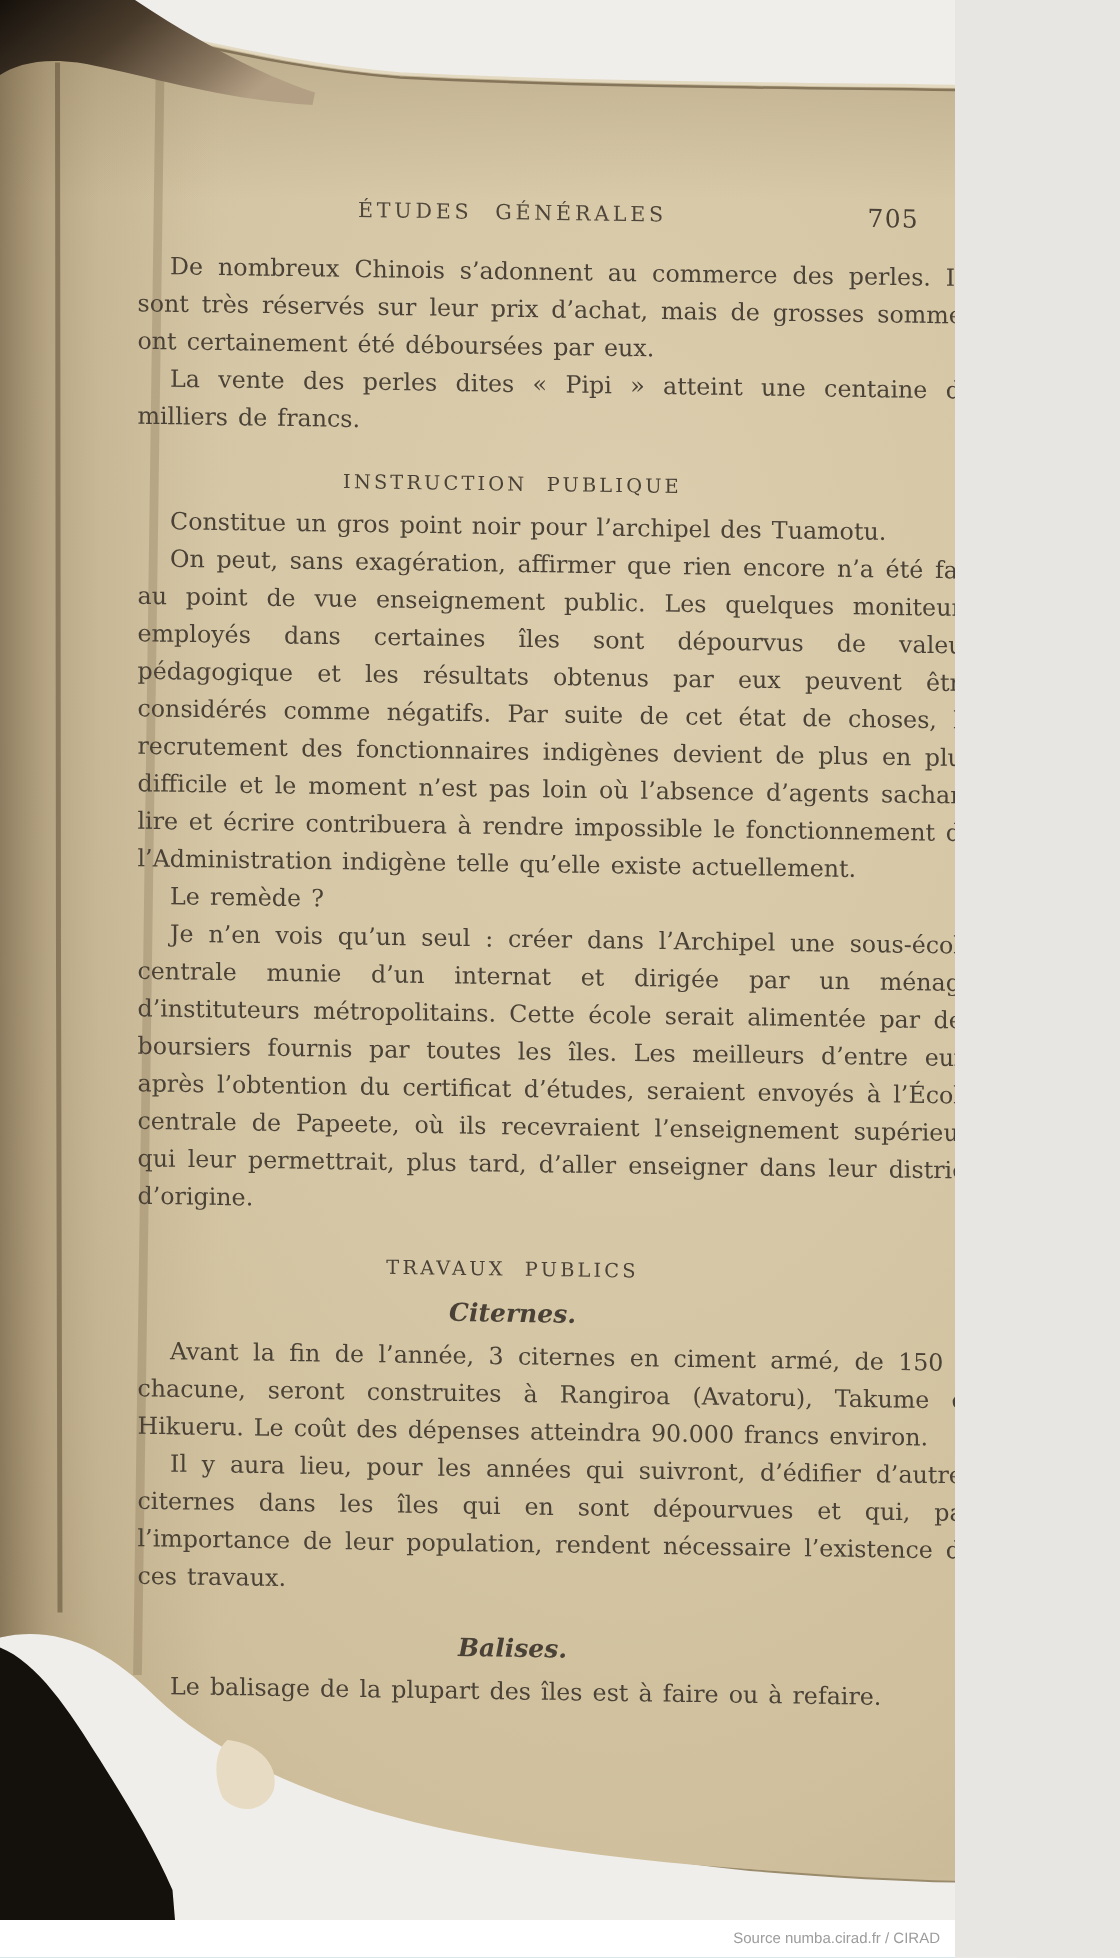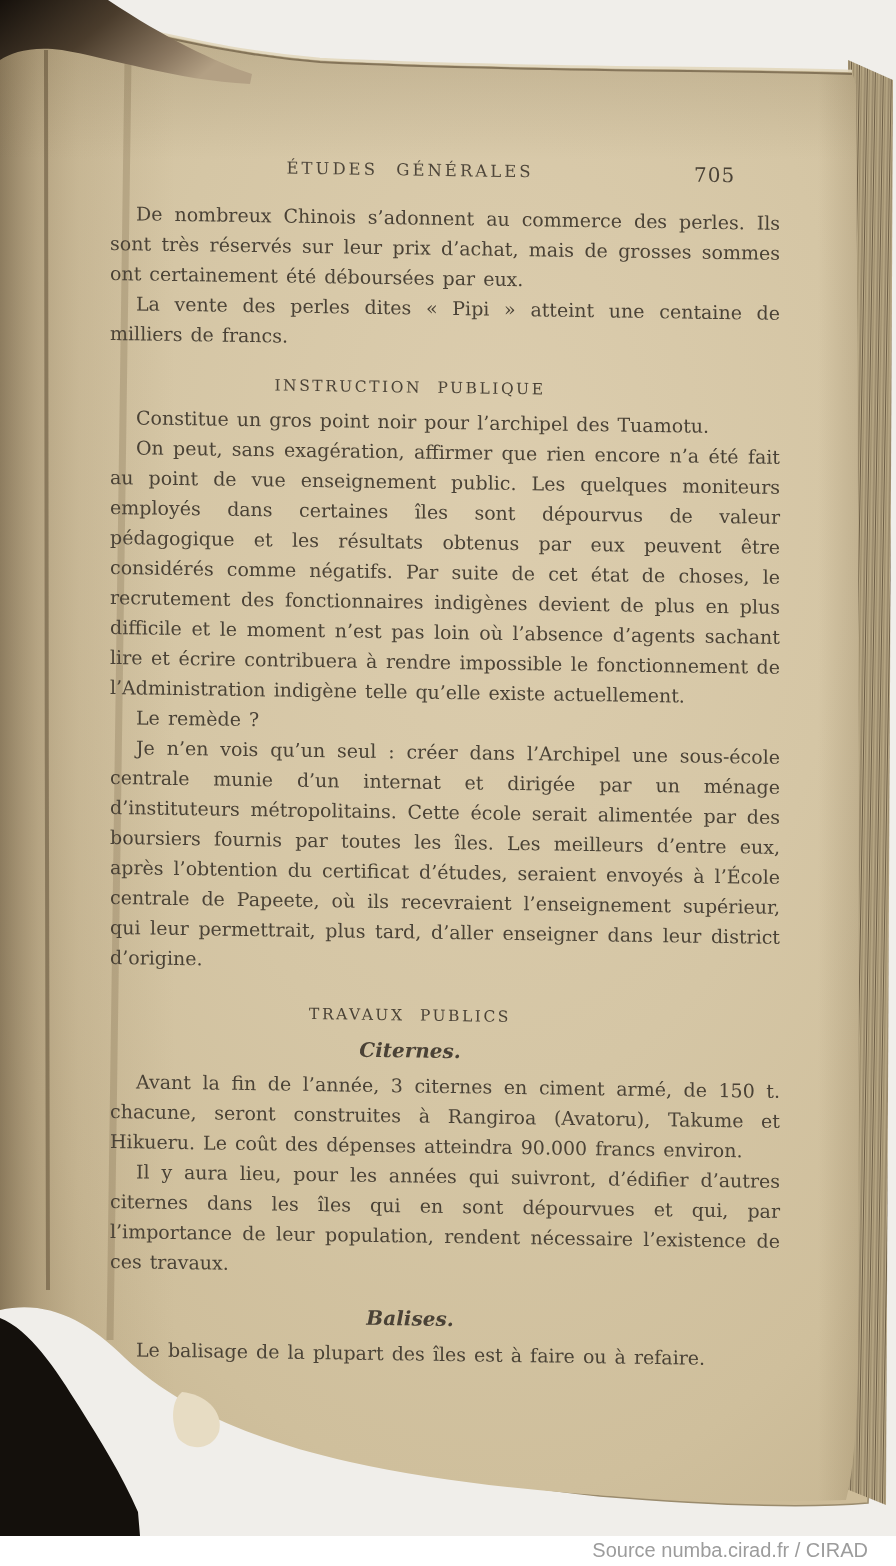--- a/index.html
+++ b/index.html
@@ -1,16 +1,16 @@
 <!DOCTYPE html>
 <html lang="fr"><head>
 <meta charset="utf-8">
 <style>
   html,body{margin:0;padding:0;background:#e8e6e2;}
-  .screen{position:relative;width:896px;height:1566px;overflow:hidden;background:#7dd3fc;}
+  .screen{position:relative;width:764px;height:1566px;overflow:hidden;background:#7dd3fc;}
   .scan-svg{position:absolute;left:0;top:0;}
 
   
   .text-block{
     position:absolute;left:110px;top:156px;width:670px;
     transform:skewY(0.85deg);transform-origin:0 0;
     font-family:"DejaVu Serif","Liberation Serif",serif;
     color:#4a4236;
   }
   .running-header{position:relative;height:26px;margin-bottom:16px;}
@@ -30,22 +30,22 @@
   h2.section-heading.travaux{margin-top:30px;}
   h3.sub-heading{
     width:600px;margin:14px 0 8px;text-align:center;
     font-size:20px;font-style:italic;font-weight:bold;color:#4a4236;
   }
   h3.sub-heading.balises{margin-top:26px;}
 
   
   .source-bar{
     position:absolute;left:0;bottom:0;width:100%;height:30px;background:#ffffff;
-    font-family:"Liberation Sans",sans-serif;font-size:20px;color:#9c9c9c;
-    text-align:right;line-height:29px;padding-right:28px;box-sizing:border-box;
+    font-family:"Liberation Sans",sans-serif;font-size:12px;color:#9c9c9c;
+    text-align:right;line-height:29px;padding-right:12px;box-sizing:border-box;
   }
 </style>
 </head>
 <body>
 
 <div class="screen">
 
   <svg class="scan-svg" width="896" height="1566" viewBox="0 0 896 1566" aria-hidden="true">
     <defs>
       <radialGradient id="paperR" cx="0.58" cy="0.32" r="0.9">

